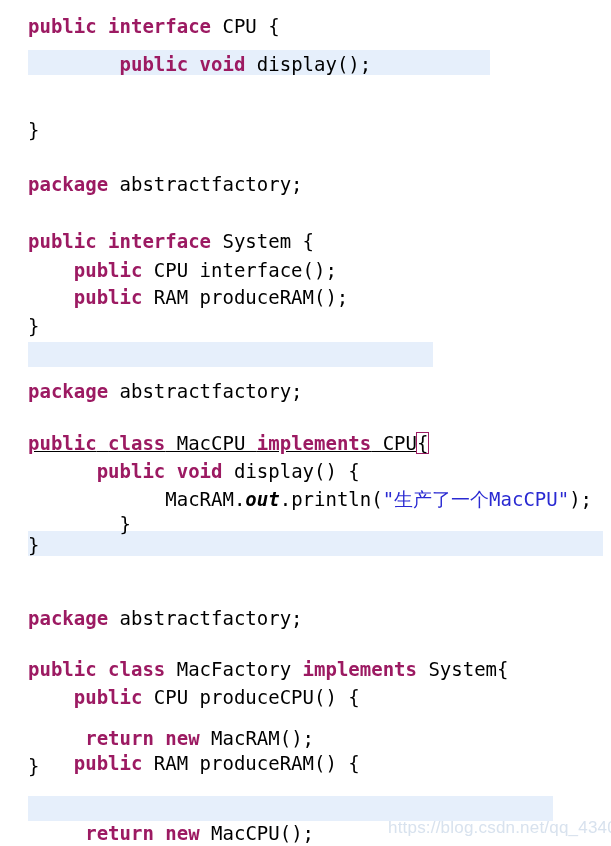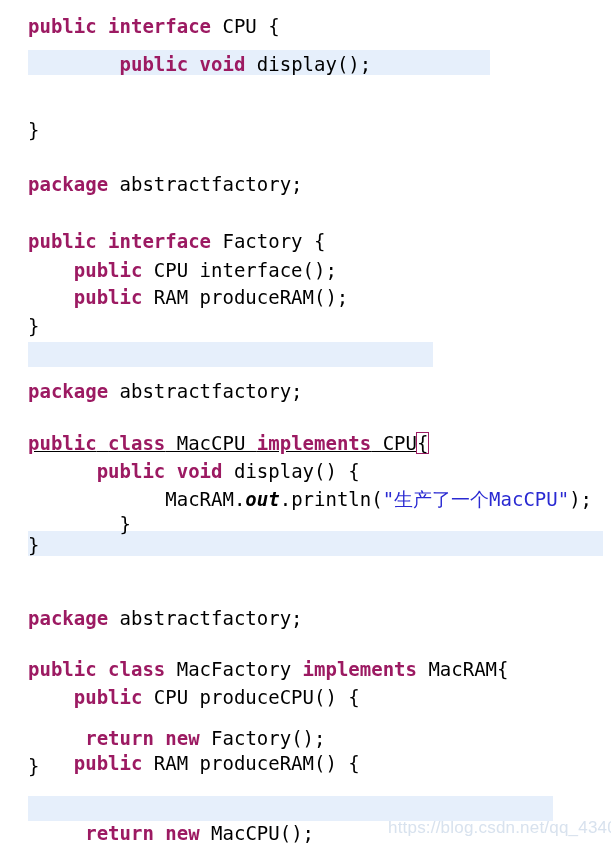--- a/index.html
+++ b/index.html
@@ -84,34 +84,34 @@
       <div class="hl-band" style="top: 531px; width: 575px;"></div>
       <div class="hl-band" style="top: 796px; width: 525px;"></div>
     </div>
 
   <div id="code-layer">
       <div class="code-line" style="top: 14px;"><span class="kw">public</span><span class="pun"> </span><span class="kw">interface</span><span class="id"> CPU {</span></div>
       <div class="code-line" style="top: 52px;"><span class="pun">        </span><span class="kw">public</span><span class="pun"> </span><span class="kw">void</span><span class="id"> display();</span></div>
       <div class="code-line" style="top: 88px;"></div>
       <div class="code-line" style="top: 118px;"><span class="id">}</span></div>
       <div class="code-line" style="top: 172px;"><span class="kw">package</span><span class="id"> abstractfactory;</span></div>
-      <div class="code-line" style="top: 229px;"><span class="kw">public</span><span class="pun"> </span><span class="kw">interface</span><span class="id"> Factory {</span></div>
+      <div class="code-line" style="top: 229px;"><span class="kw">public</span><span class="pun"> </span><span class="kw">interface</span><span class="id"> System {</span></div>
       <div class="code-line" style="top: 258px;"><span class="pun">    </span><span class="kw">public</span><span class="id"> CPU interface();</span></div>
       <div class="code-line" style="top: 285px;"><span class="pun">    </span><span class="kw">public</span><span class="id"> RAM produceRAM();</span></div>
       <div class="code-line" style="top: 314px;"><span class="id">}</span></div>
       <div class="code-line" style="top: 379px;"><span class="kw">package</span><span class="id"> abstractfactory;</span></div>
       <div class="code-line" style="top: 431px; text-decoration: underline;"><span class="kw">public</span><span class="pun"> </span><span class="kw">class</span><span class="id"> MacCPU </span><span class="kw">implements</span><span class="id"> CPU</span><span class="brace-box id">{</span></div>
       <div class="code-line" style="top: 459px;"><span class="pun">      </span><span class="kw">public</span><span class="pun"> </span><span class="kw">void</span><span class="id"> display() {</span></div>
       <div class="code-line" style="top: 487px;"><span class="pun">            </span><span class="id">MacRAM.</span><span class="fld">out</span><span class="id">.println(</span><span class="str">"生产了一个MacCPU"</span><span class="id">);</span></div>
       <div class="code-line" style="top: 512px;"><span class="id">        }</span></div>
       <div class="code-line" style="top: 533px;"><span class="id">}</span></div>
       <div class="code-line" style="top: 606px;"><span class="kw">package</span><span class="id"> abstractfactory;</span></div>
-      <div class="code-line" style="top: 657px;"><span class="kw">public</span><span class="pun"> </span><span class="kw">class</span><span class="id"> MacFactory </span><span class="kw">implements</span><span class="id"> MacRAM{</span></div>
+      <div class="code-line" style="top: 657px;"><span class="kw">public</span><span class="pun"> </span><span class="kw">class</span><span class="id"> MacFactory </span><span class="kw">implements</span><span class="id"> System{</span></div>
       <div class="code-line" style="top: 685px;"><span class="pun">    </span><span class="kw">public</span><span class="id"> CPU produceCPU() {</span></div>
-      <div class="code-line" style="top: 726px;"><span class="pun">     </span><span class="kw">return</span><span class="pun"> </span><span class="kw">new</span><span class="id"> Factory();</span></div>
+      <div class="code-line" style="top: 726px;"><span class="pun">     </span><span class="kw">return</span><span class="pun"> </span><span class="kw">new</span><span class="id"> MacRAM();</span></div>
       <div class="code-line" style="top: 754px;"><span class="id">}</span></div>
       <div class="code-line" style="top: 751px;"><span class="pun">    </span><span class="kw">public</span><span class="id"> RAM produceRAM() {</span></div>
       <div class="code-line" style="top: 821px;"><span class="pun">     </span><span class="kw">return</span><span class="pun"> </span><span class="kw">new</span><span class="id"> MacCPU();</span></div>
     </div>
 
   <div class="watermark" style="left:360px; top:818px;">https://blog.csdn.net/qq_43407321</div>
 
 </div>
 
 </body></html>

